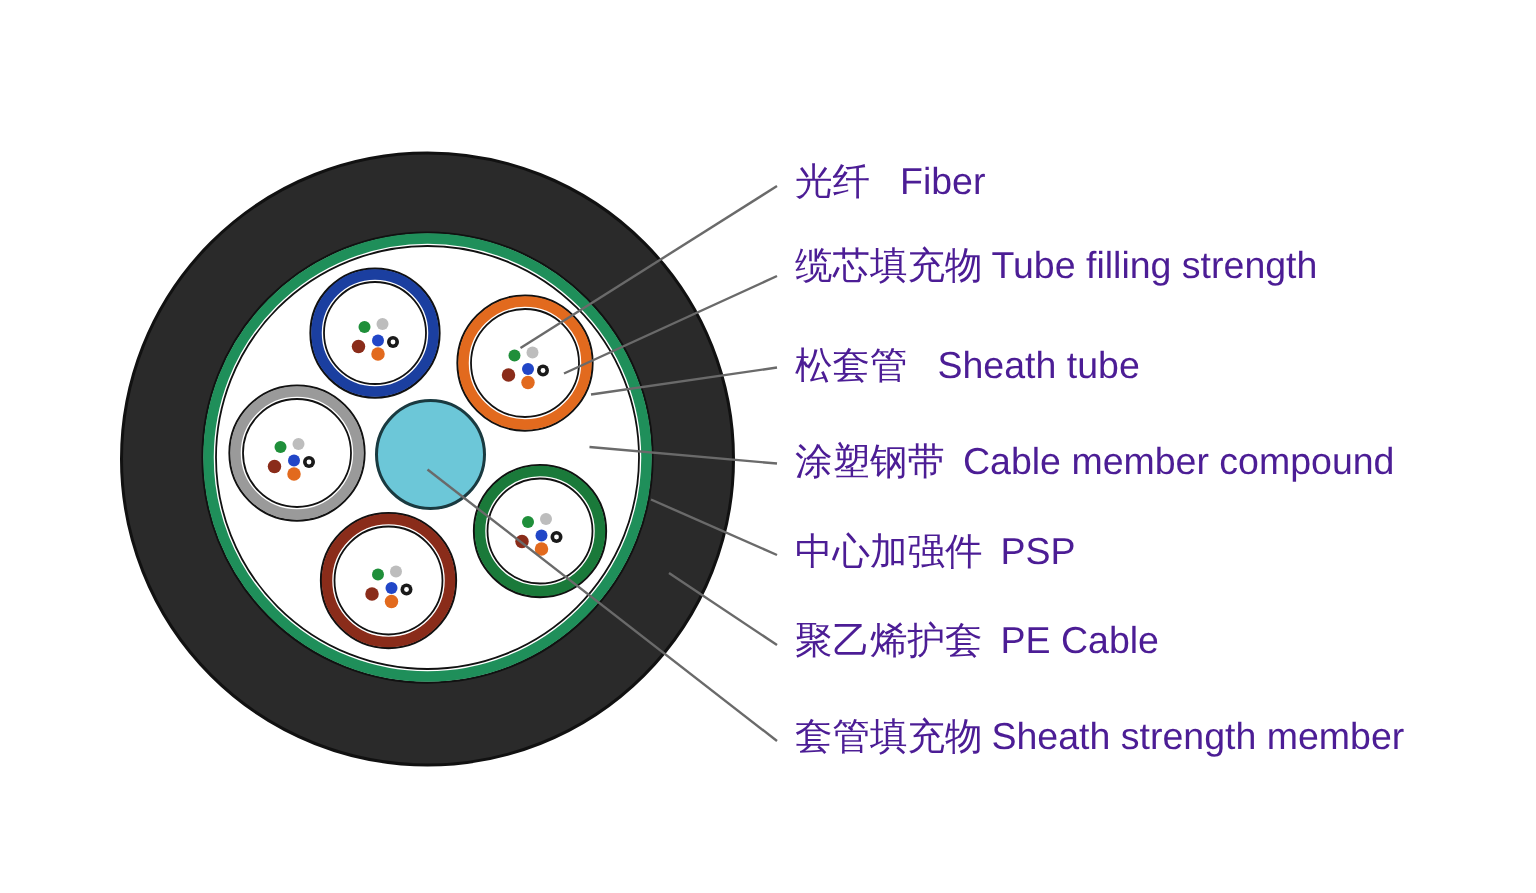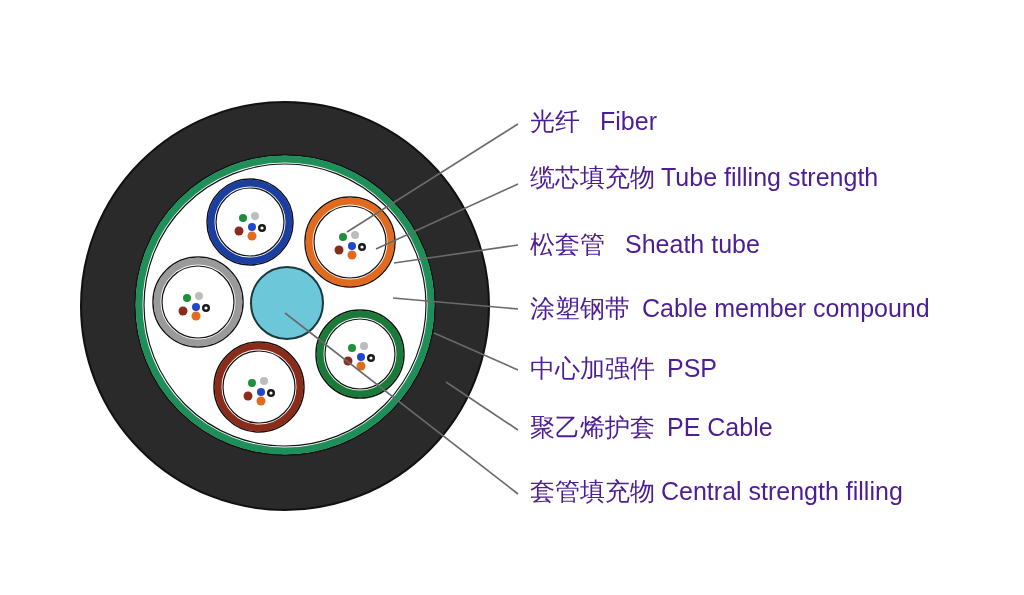--- a/index.html
+++ b/index.html
@@ -93,14 +93,14 @@
 <div class="label" style="top:293px">
   <span class="zh">涂塑钢带</span><span class="gap" style="width:12px"></span><span>Cable member compound</span>
 </div>
 <div class="label" style="top:353px">
   <span class="zh">中心加强件</span><span class="gap" style="width:12px"></span><span>PSP</span>
 </div>
 <div class="label" style="top:412px">
   <span class="zh">聚乙烯护套</span><span class="gap" style="width:12px"></span><span>PE Cable</span>
 </div>
 <div class="label" style="top:476px">
-  <span class="zh">套管填充物</span><span class="gap" style="width:6px"></span><span>Central strength filling</span>
+  <span class="zh">套管填充物</span><span class="gap" style="width:6px"></span><span>Sheath strength member</span>
 </div>
 
 </body></html>

